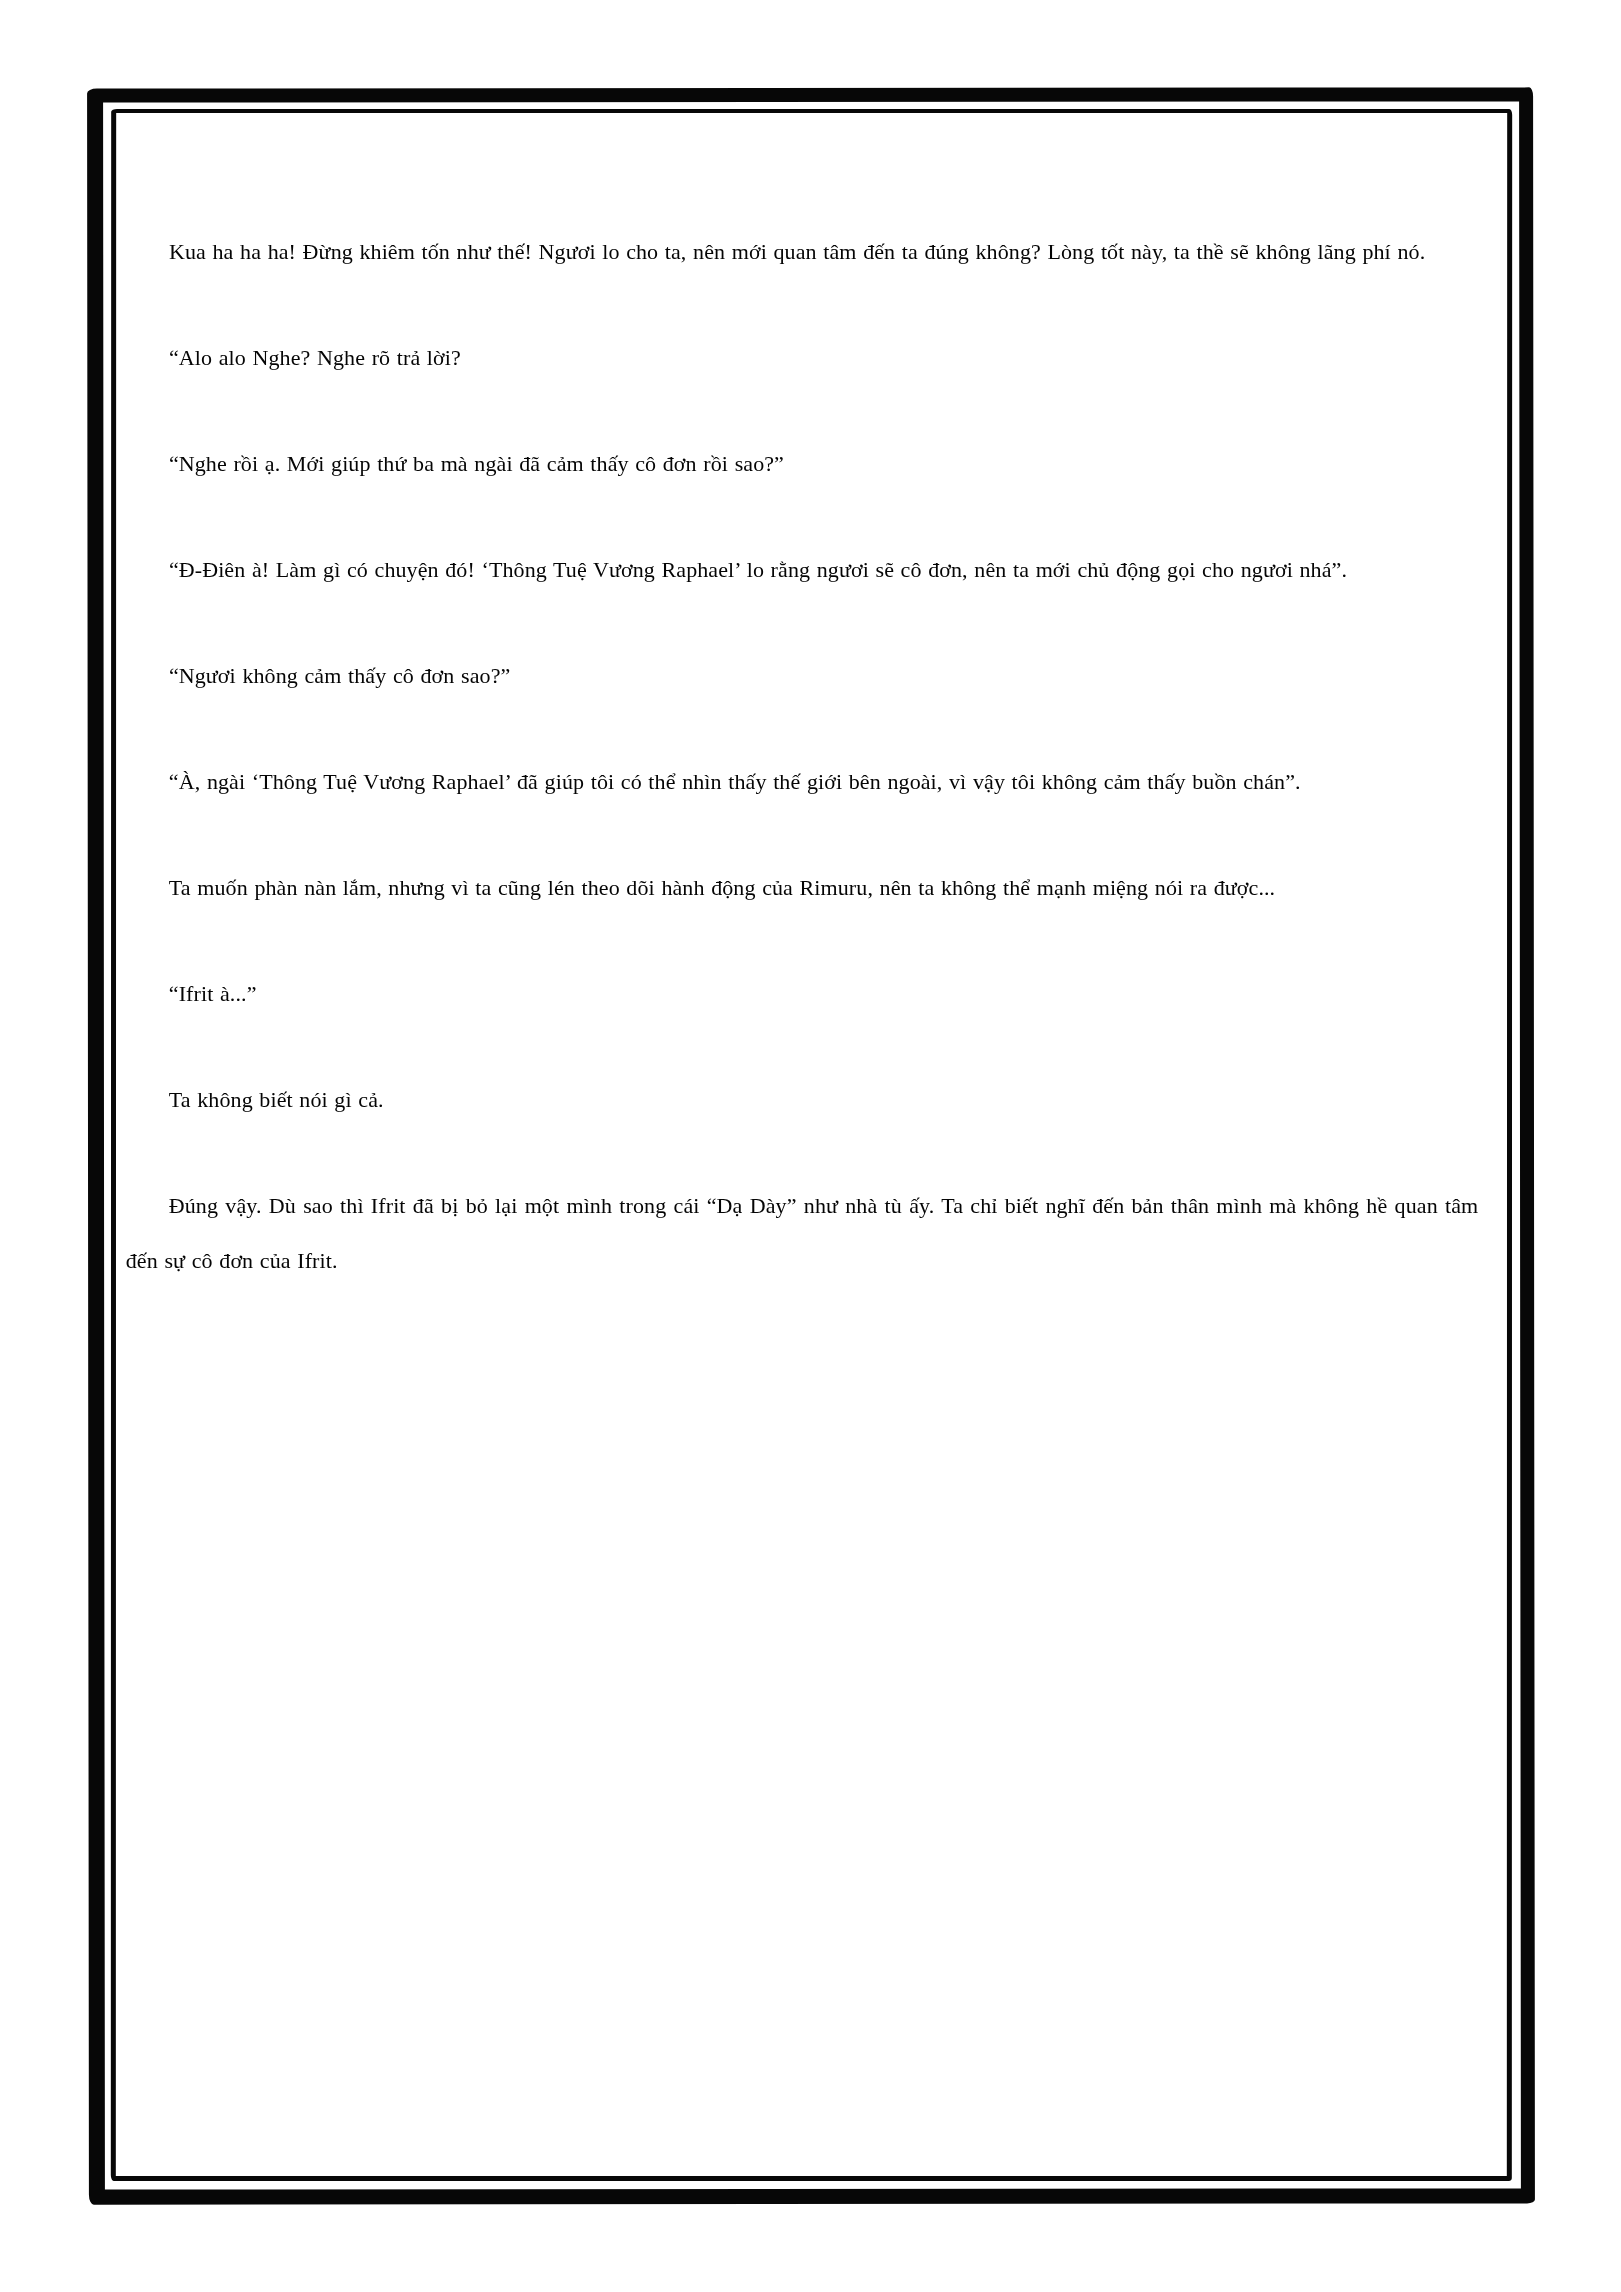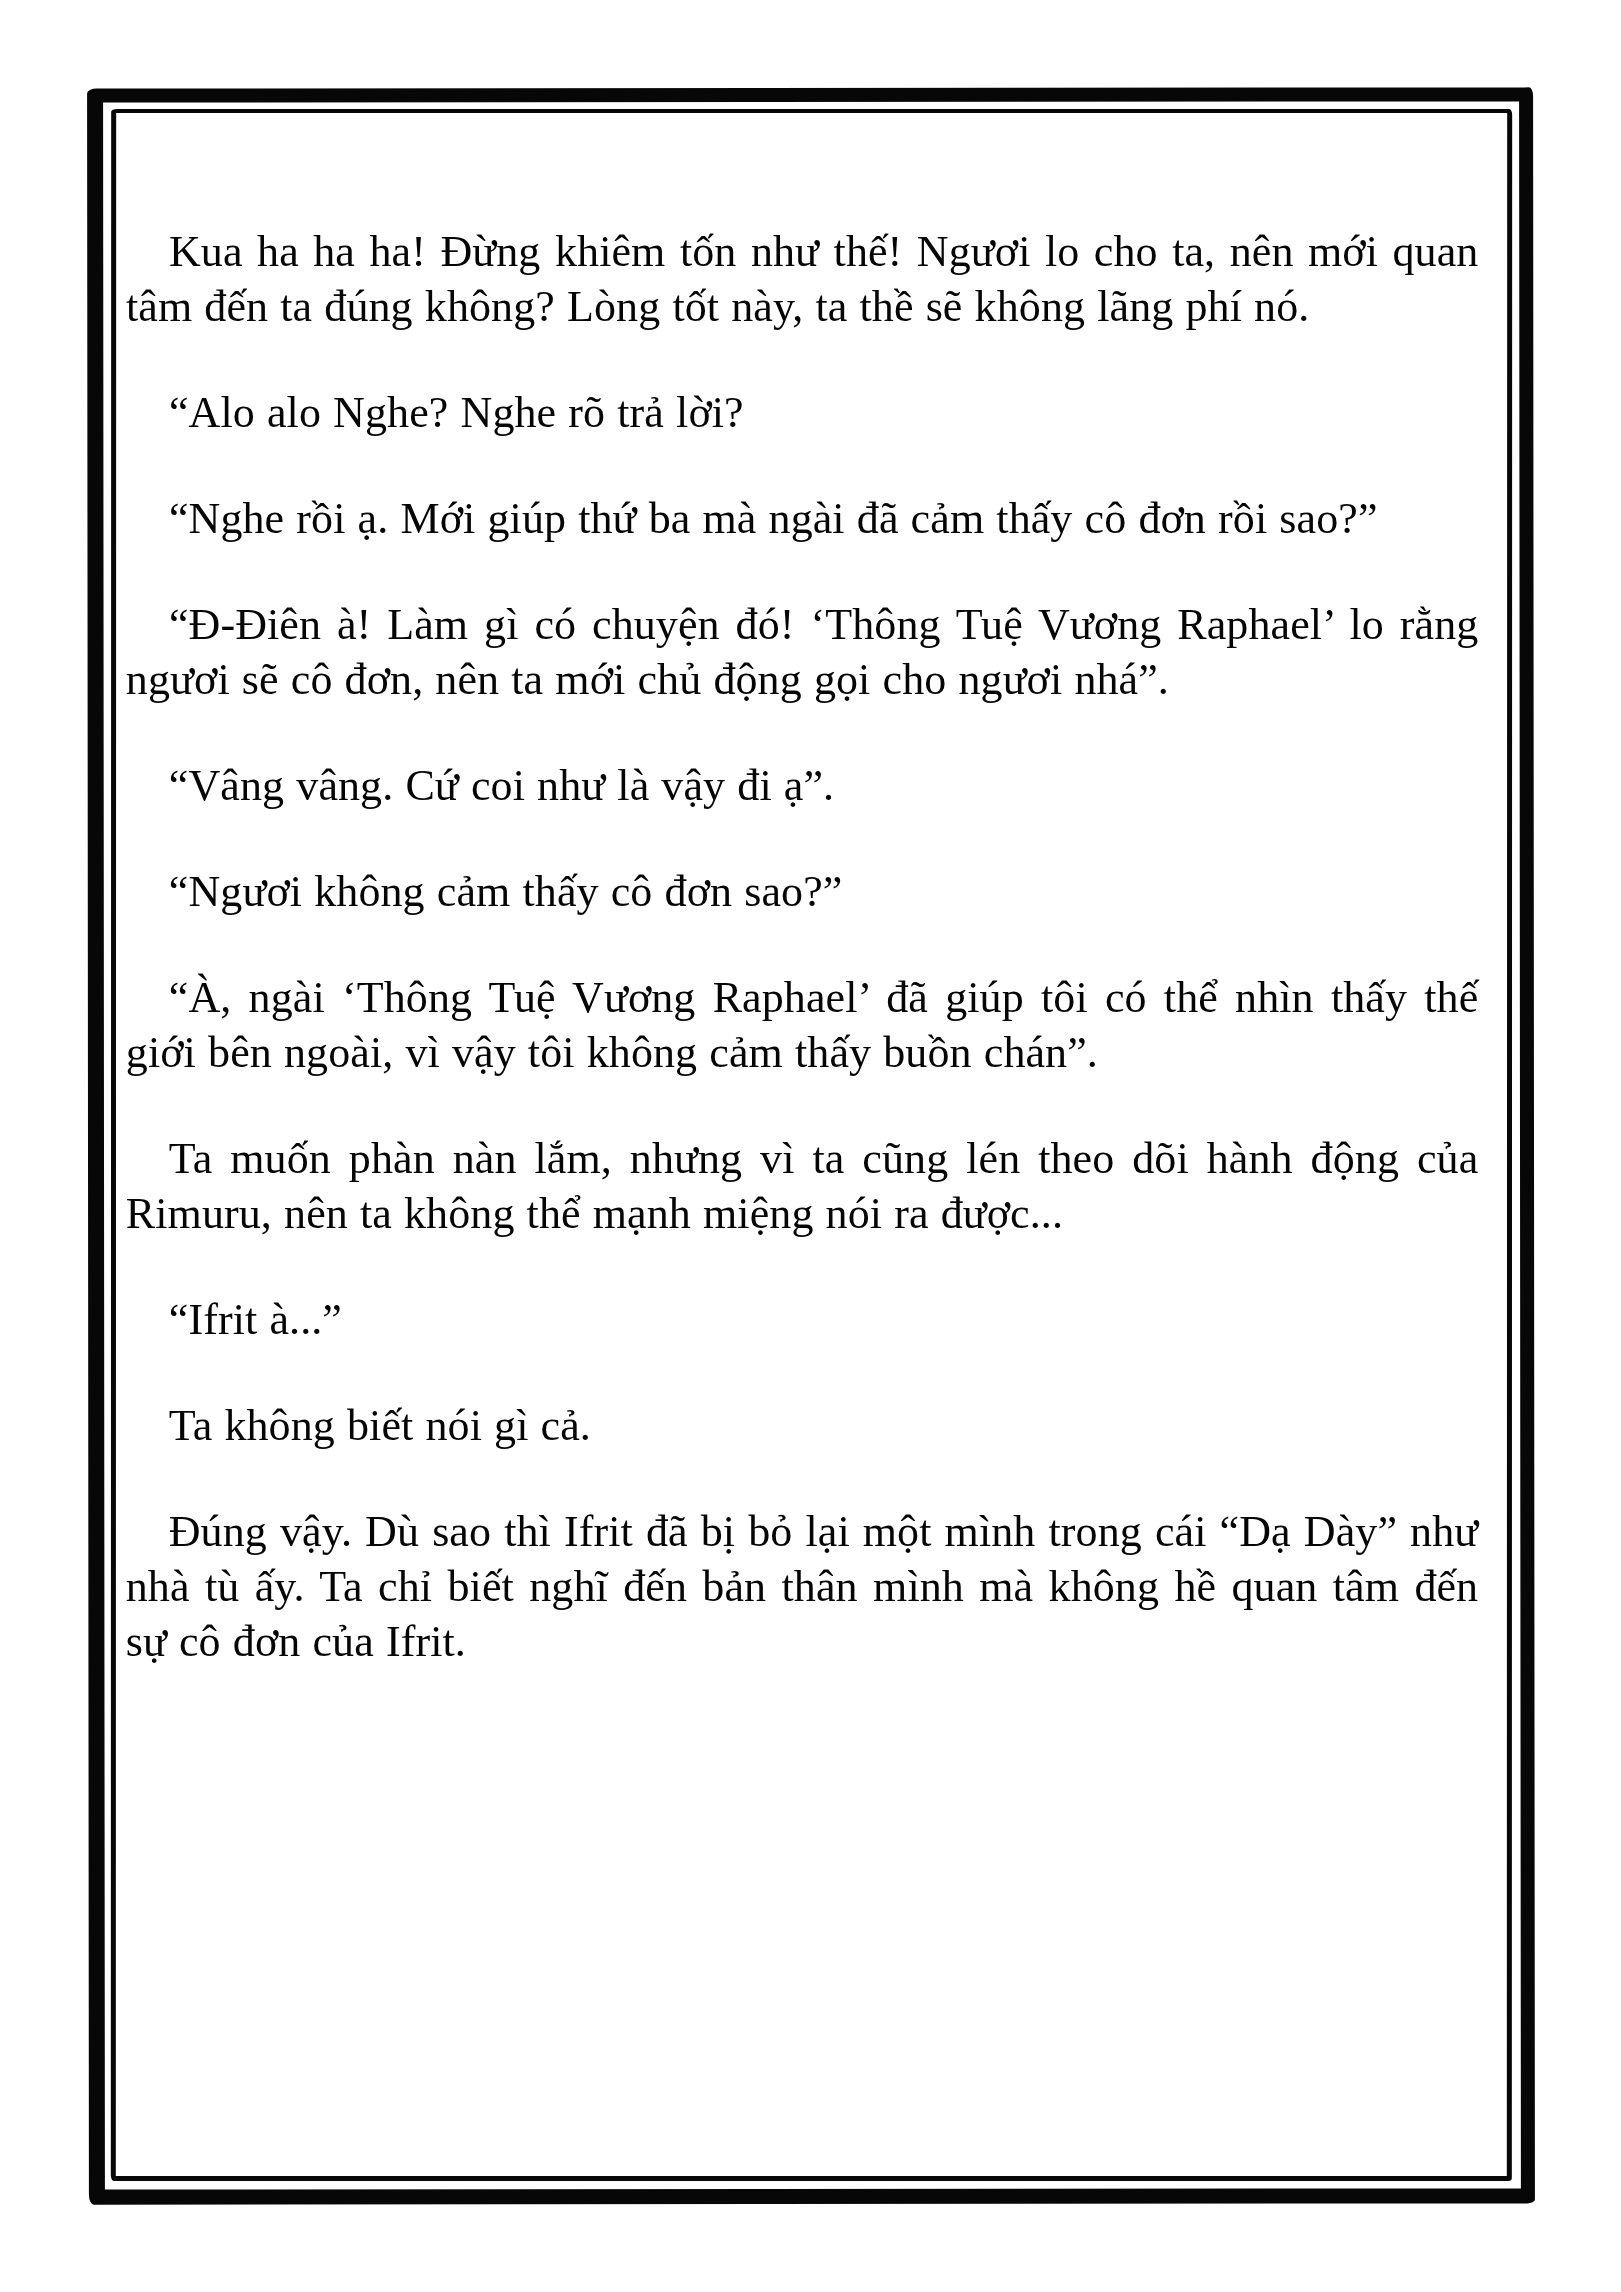--- a/index.html
+++ b/index.html
@@ -44,39 +44,38 @@
     top: 0;
     left: 0;
     right: 0;
     bottom: 0;
     padding: 111px 29px 39px 9.8px;
     box-sizing: border-box;
     overflow: hidden;
   }
   .para {
     margin: 0 0 51px 0;
-    font-size: 44px;
+    font-size: 22px;
     line-height: 55px;
     text-align: justify;
     text-indent: 43px;
     letter-spacing: 0.1px;
     word-spacing: 1px;
   }
 </style>
 </head>
 <body style="background: rgb(255, 255, 255); color: rgb(5, 5, 5);">
 
 <div class="frame-outer" style="border-color: rgb(7, 7, 7);">
   <div class="frame-inner" style="border-color: rgb(7, 7, 7);">
     <div class="content">
         <p class="para">Kua ha ha ha! Đừng khiêm tốn như thế! Ngươi lo cho ta, nên mới quan tâm đến ta đúng không? Lòng tốt này, ta thề sẽ không lãng phí nó.</p>
         <p class="para">“Alo alo Nghe? Nghe rõ trả lời?</p>
         <p class="para">“Nghe rồi ạ. Mới giúp thứ ba mà ngài đã cảm thấy cô đơn rồi sao?”</p>
         <p class="para">“Đ-Điên à! Làm gì có chuyện đó! ‘Thông Tuệ Vương Raphael’ lo rằng ngươi sẽ cô đơn, nên ta mới chủ động gọi cho ngươi nhá”.</p>
-        <p class="para">“Vâng vâng. Cứ coi như là vậy đi ạ”.</p>
         <p class="para">“Ngươi không cảm thấy cô đơn sao?”</p>
         <p class="para">“À, ngài ‘Thông Tuệ Vương Raphael’ đã giúp tôi có thể nhìn thấy thế giới bên ngoài, vì vậy tôi không cảm thấy buồn chán”.</p>
         <p class="para">Ta muốn phàn nàn lắm, nhưng vì ta cũng lén theo dõi hành động của Rimuru, nên ta không thể mạnh miệng nói ra được...</p>
         <p class="para">“Ifrit à...”</p>
         <p class="para">Ta không biết nói gì cả.</p>
         <p class="para">Đúng vậy. Dù sao thì Ifrit đã bị bỏ lại một mình trong cái “Dạ Dày” như nhà tù ấy. Ta chỉ biết nghĩ đến bản thân mình mà không hề quan tâm đến sự cô đơn của Ifrit.</p>
       </div>
   </div>
 </div>
 

